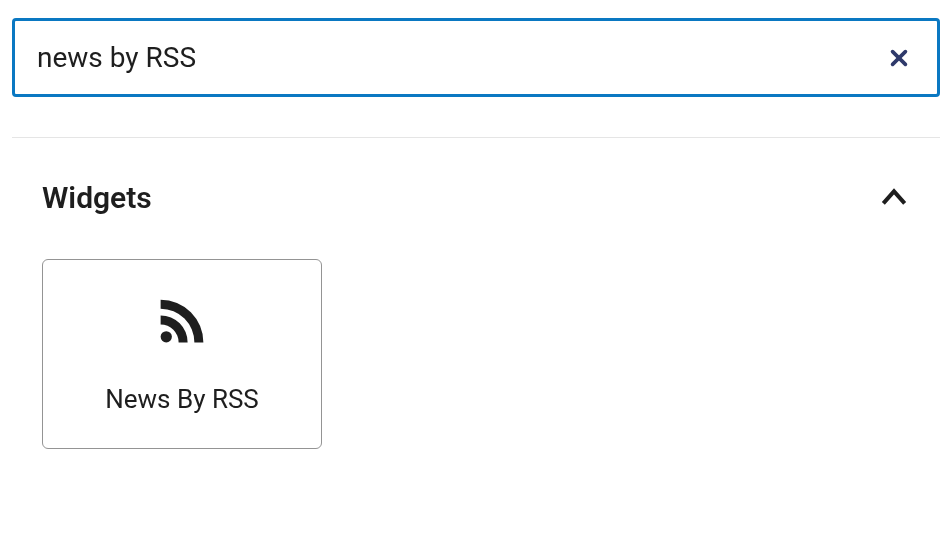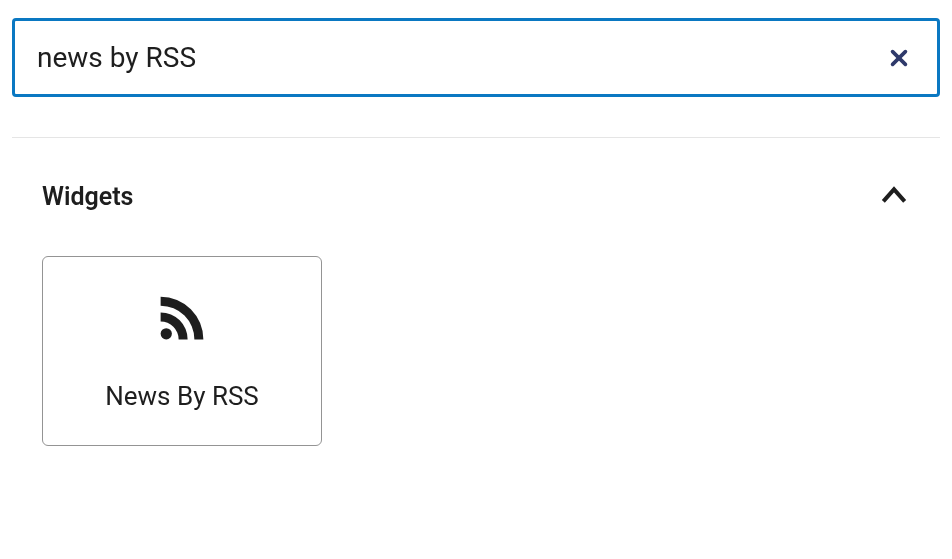--- a/index.html
+++ b/index.html
@@ -54,21 +54,21 @@
       border-top: 1px solid #e5e5e5;
     }
     .section-header {
       display: flex;
       justify-content: space-between;
       align-items: center;
       padding: 42px 30px 32px 30px;
       cursor: pointer;
     }
     .section-title {
-      font-size: 25px;
+      font-size: 30px;
       font-weight: 600;
       color: #1e1e1e;
     }
     .chevron-icon {
       width: 32px;
       height: 32px;
       stroke: #1e1e1e;
       stroke-width: 3;
       fill: none;
     }

